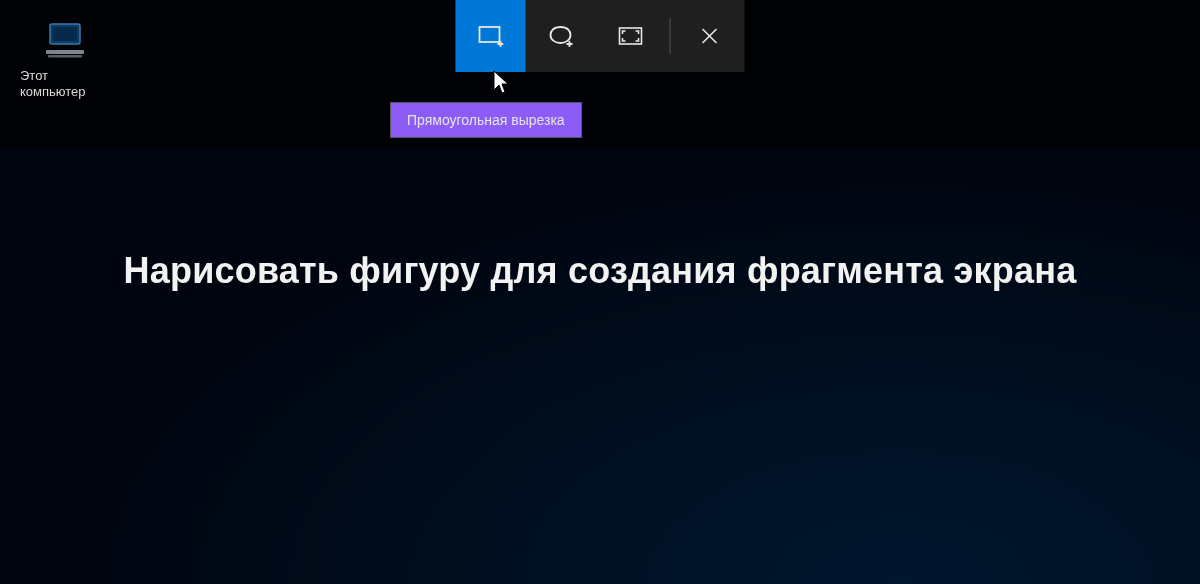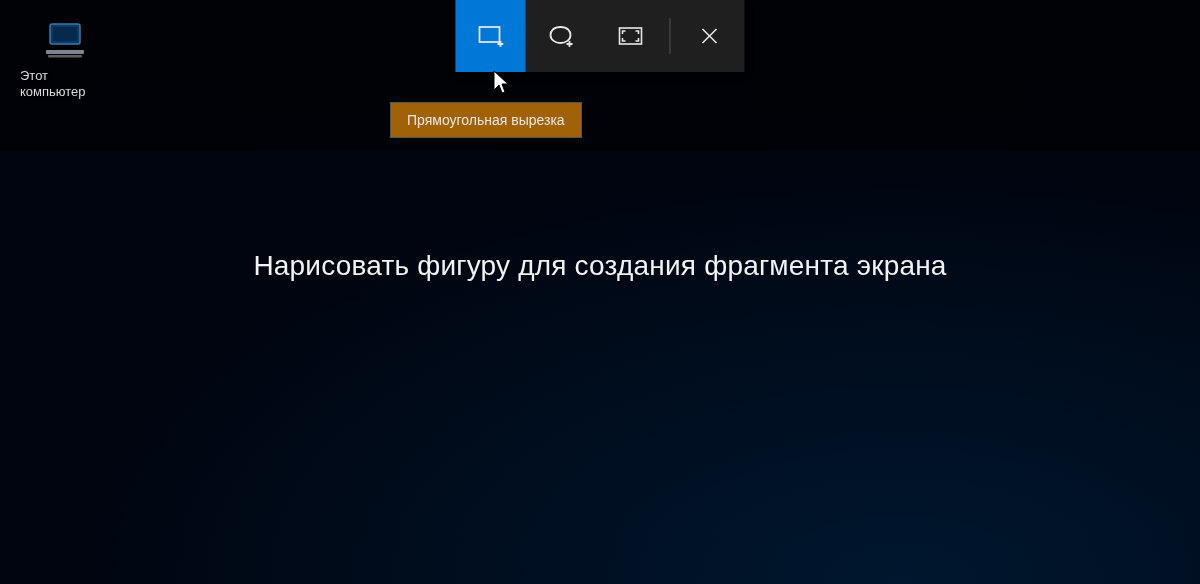--- a/index.html
+++ b/index.html
@@ -83,43 +83,43 @@
     margin: 18px 4px;
     background: #555;
   }
 
   
   .tooltip {
     position: absolute;
     left: 390px;
     top: 102px;
     padding: 9px 16px;
-    background: #a16207;
+    background: #8b5cf6;
     color: #e6e6e6;
     font-size: 14px;
     border: 1px solid #555;
   }
 
   
   .cursor {
     position: absolute;
     left: 493px;
     top: 70px;
     pointer-events: none;
   }
 
   
   .instruction {
     position: absolute;
     left: 0; right: 0;
     top: 250px;
     text-align: center;
     color: #f2f2f2;
-    font-size: 28px;
-    font-weight: 400;
+    font-size: 36px;
+    font-weight: 700;
     letter-spacing: .2px;
   }
 </style>
 </head>
 <body>
 
 <div class="wallpaper">
   
   
   

